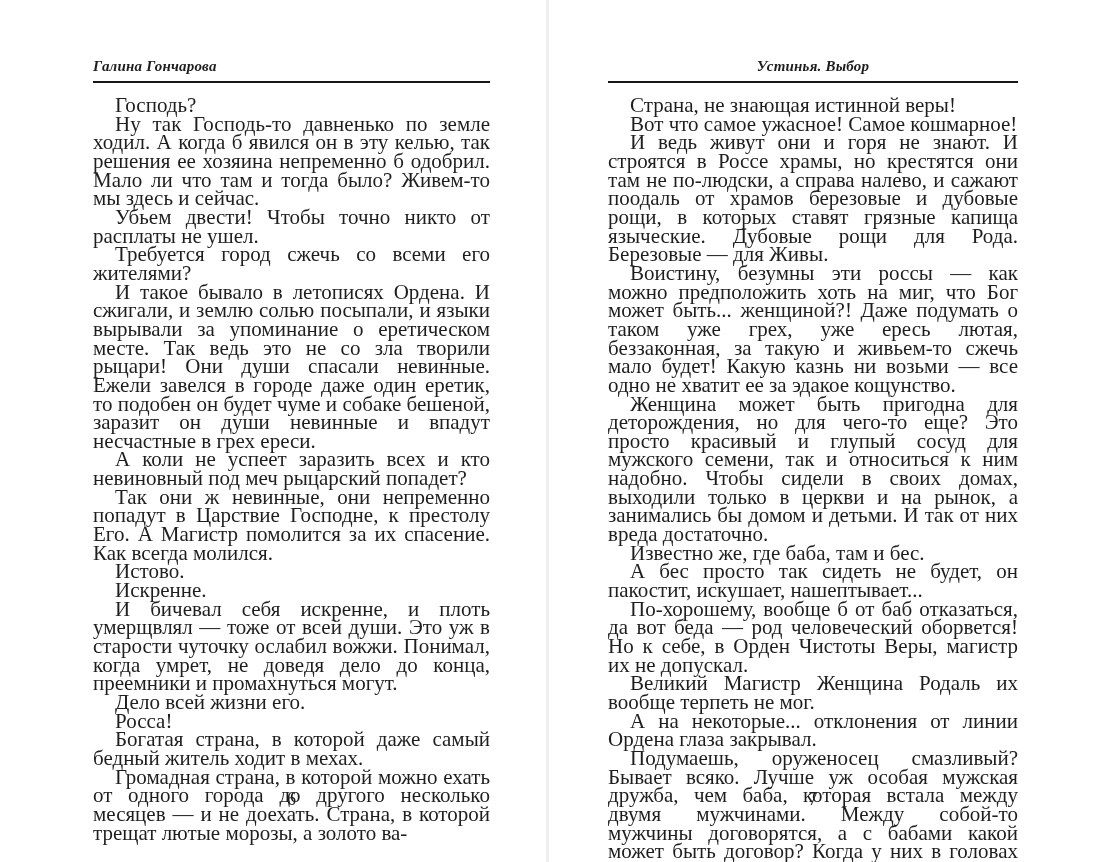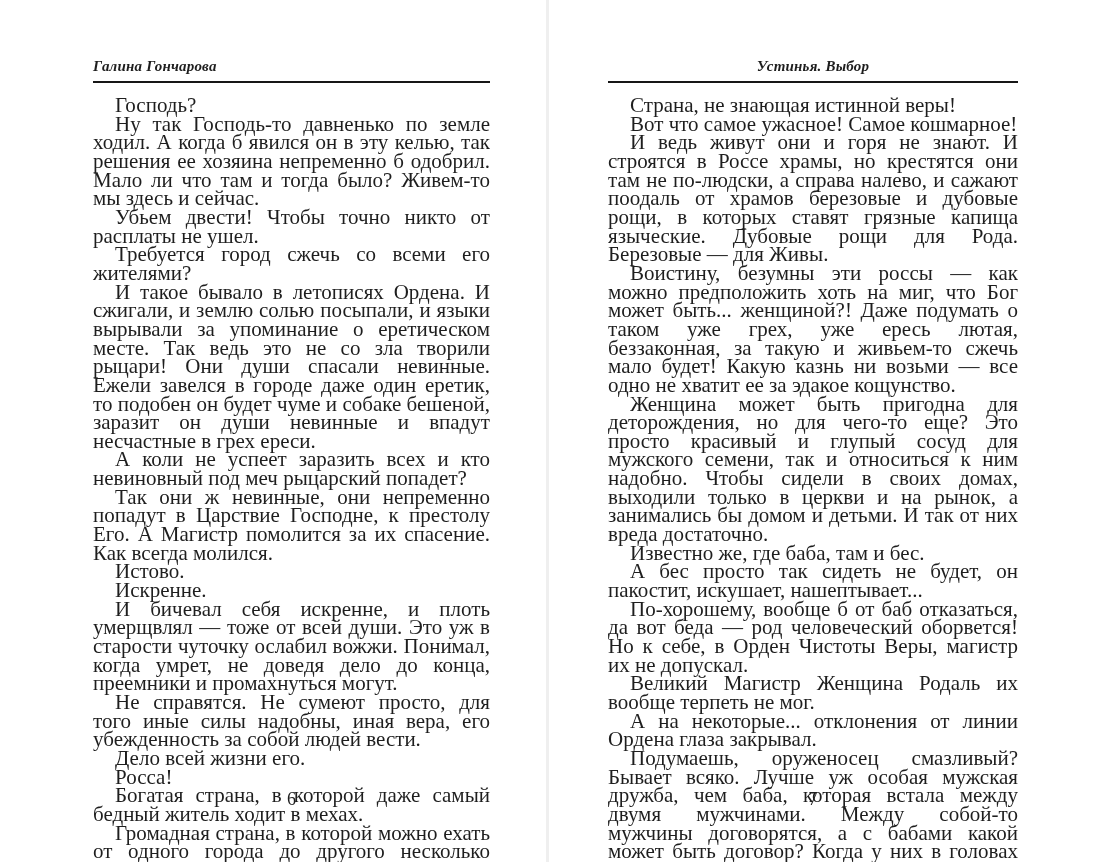--- a/index.html
+++ b/index.html
@@ -57,21 +57,20 @@
         <p>Господь?</p>
         <p>Ну так Господь-то давненько по земле ходил. А когда б явился он в эту келью, так решения ее хозяина непременно б одобрил. Мало ли что там и тогда было? Живем-то мы здесь и сейчас.</p>
         <p>Убьем двести! Чтобы точно никто от расплаты не ушел.</p>
         <p>Требуется город сжечь со всеми его жителями?</p>
         <p>И такое бывало в летописях Ордена. И сжигали, и землю солью посыпали, и языки вырывали за упоминание о еретическом месте. Так ведь это не со зла творили рыцари! Они души спасали невинные. Ежели завелся в городе даже один еретик, то подобен он будет чуме и собаке бешеной, заразит он души невинные и впадут несчастные в грех ереси.</p>
         <p>А коли не успеет заразить всех и кто невиновный под меч рыцарский попадет?</p>
         <p>Так они ж невинные, они непременно попадут в Царствие Господне, к престолу Его. А Магистр помолится за их спасение. Как всегда молился.</p>
         <p>Истово.</p>
         <p>Искренне.</p>
         <p>И бичевал себя искренне, и плоть умерщвлял — тоже от всей души. Это уж в старости чуточку ослабил вожжи. Понимал, когда умрет, не доведя дело до конца, преемники и промахнуться могут.</p>
-        <p>Не справятся. Не сумеют просто, для того иные силы надобны, иная вера, его убежденность за собой людей вести.</p>
         <p>Дело всей жизни его.</p>
         <p>Росса!</p>
         <p>Богатая страна, в которой даже самый бедный житель ходит в мехах.</p>
         <p>Громадная страна, в которой можно ехать от одного города до другого несколько месяцев — и не доехать. Страна, в которой трещат лютые морозы, а золото ва-</p>
       </div>
     <div class="page-number">6</div>
   </section>
 
   <div class="page-divider"></div>
 

